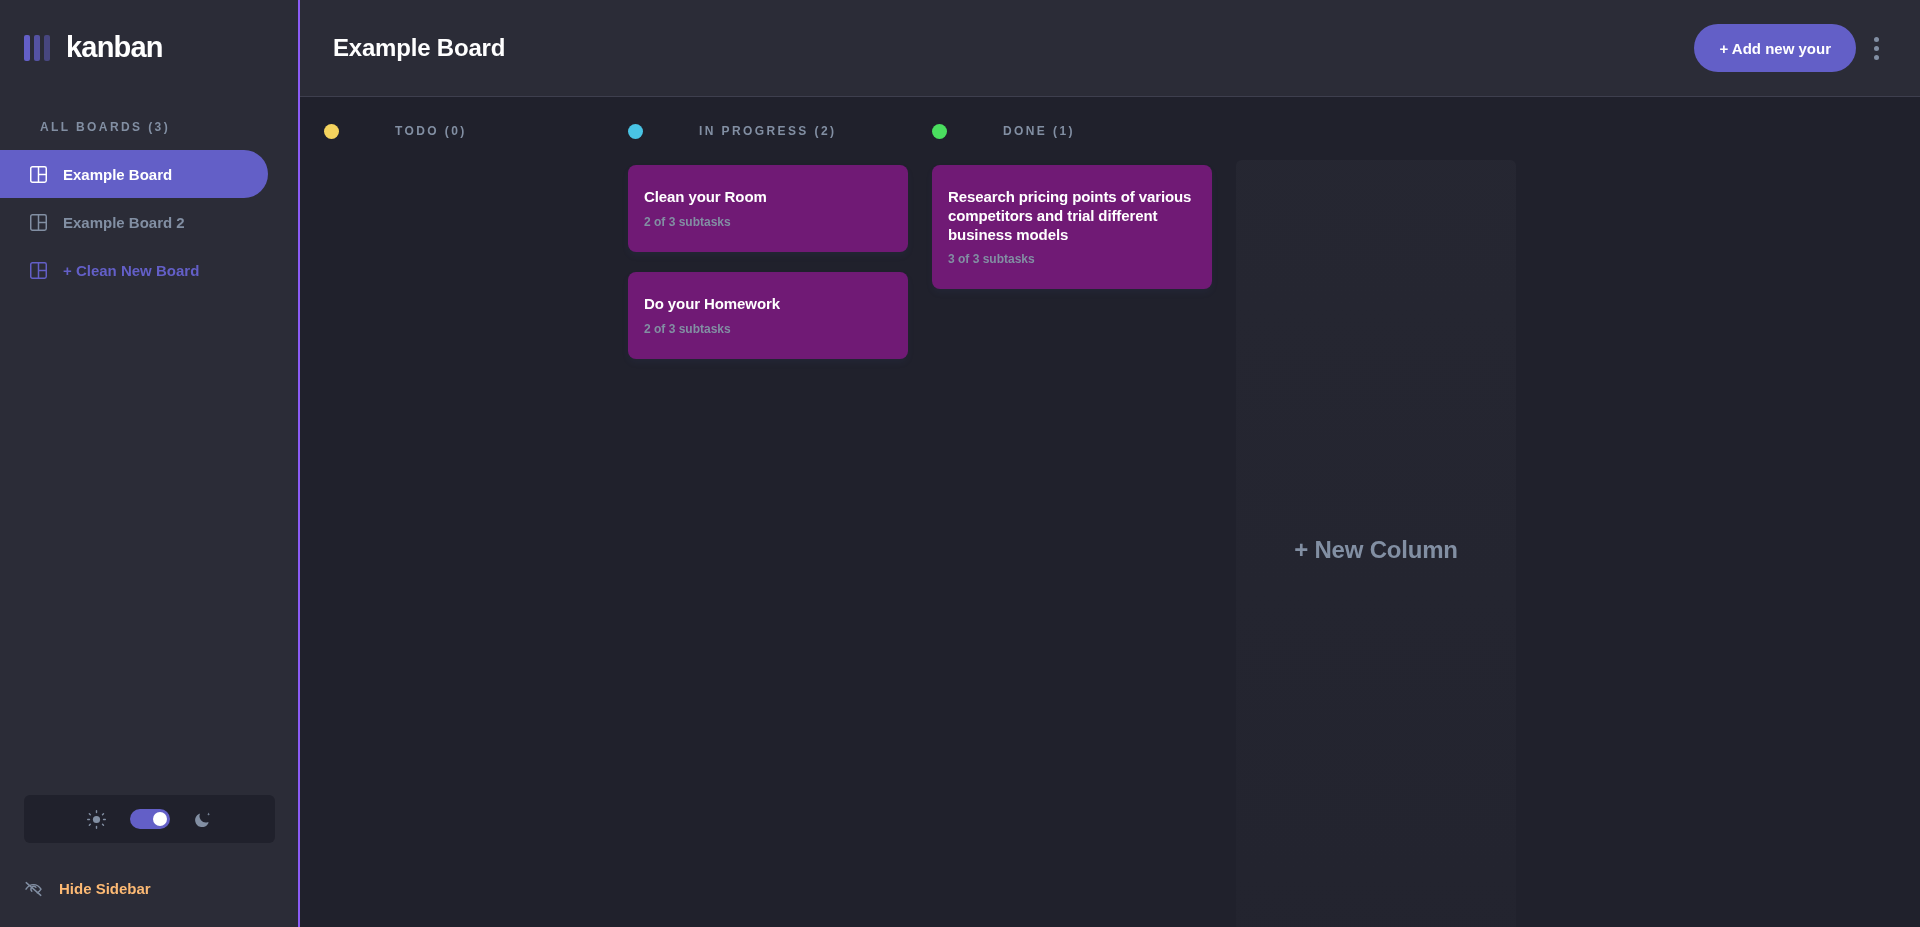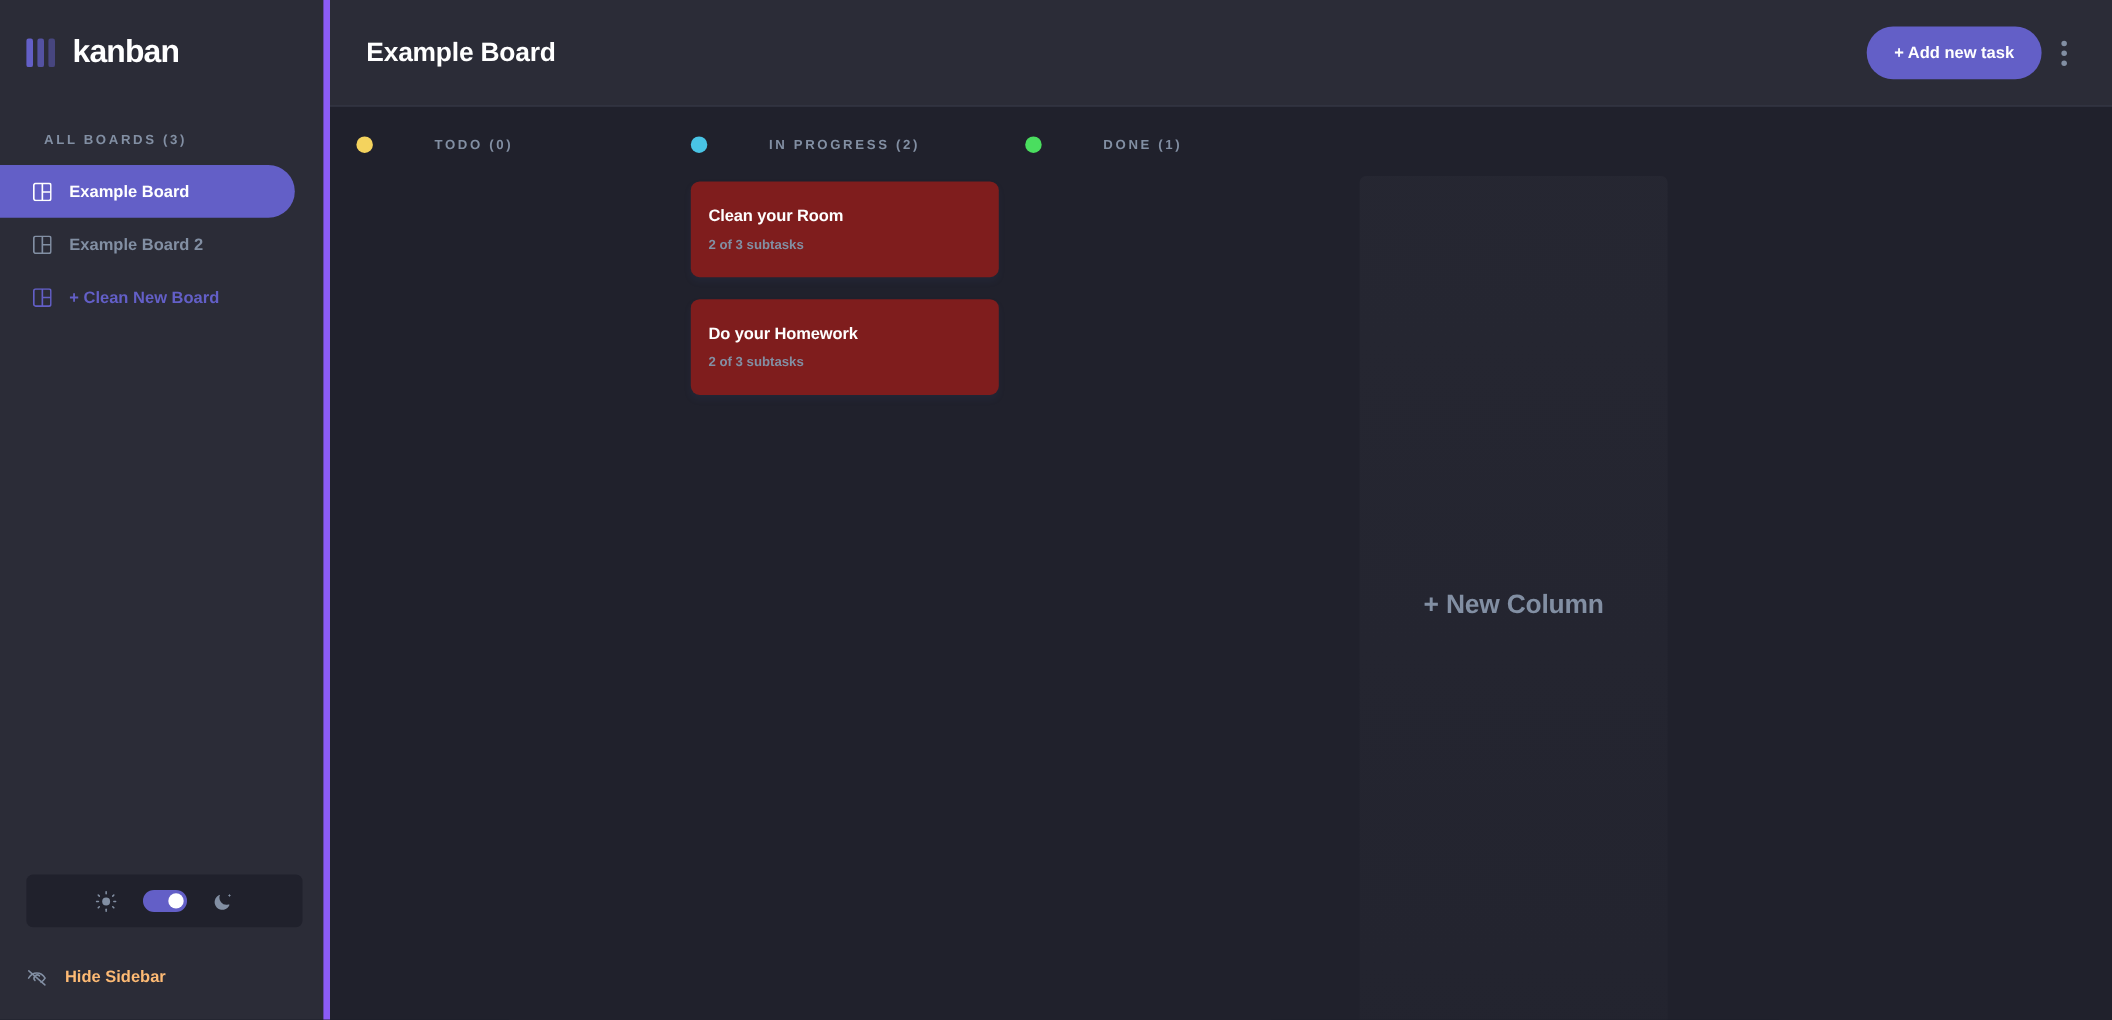--- a/index.html
+++ b/index.html
@@ -8,21 +8,21 @@
     background: #20212C;
     font-family: "Liberation Sans", sans-serif;
     overflow: hidden;
   }
   #app { display: flex; width: 1920px; height: 927px; }
 
   
   #sidebar {
     width: 300px; height: 927px;
     background: #2B2C37;
-    border-right: 6px solid #8b5cf6;
+    border-right: 2px solid #8b5cf6;
     position: relative;
     flex: none;
   }
   .logo-row {
     display: flex; align-items: center; gap: 16px;
     padding: 33px 0 0 24px;
   }
   .logo-mark { display: flex; align-items: flex-end; gap: 4px; height: 26px; }
   .logo-bar { width: 6px; border-radius: 2px; }
   .logo-bar.b1 { height: 26px; background: #635FC7; }
@@ -111,21 +111,21 @@
   .col-head {
     display: flex; align-items: center; gap: 12px;
     height: 20px; margin-bottom: 24px;
   }
   .col-dot { width: 15px; height: 15px; border-radius: 50%; flex: none; }
   .col-label {
     font-size: 12px; font-weight: bold; letter-spacing: 2.4px;
     color: #828FA3; text-transform: uppercase; white-space: nowrap; margin-left: 44px;
   }
   .card {
-    background: #7f1d1d; border-radius: 8px;
+    background: #701a75; border-radius: 8px;
     padding: 23px 16px; margin-bottom: 20px;
     box-shadow: 0 4px 6px rgba(54,78,126,0.10);
     cursor: pointer;
   }
   .card-title {
     font-size: 15px; font-weight: bold; color: #FFFFFF;
     line-height: 1.25; letter-spacing: -0.1px;
   }
   .card-sub {
     margin-top: 8px; font-size: 12px; font-weight: bold; color: #828FA3;
@@ -235,21 +235,21 @@
       <span>Hide Sidebar</span>
     </div>
 
   </aside>
 
   <div id="main">
 
     <header id="header">
       <h1 class="board-title">Example Board</h1>
       <div class="header-right">
-        <button class="add-task-btn">+ Add new task</button>
+        <button class="add-task-btn">+ Add new your</button>
         <div class="kebab">
           <span></span>
             <span></span>
             <span></span>
         </div>
       </div>
     </header>
 
     <section id="board">
 
@@ -276,20 +276,26 @@
             <div class="card-sub">2 of 3 subtasks</div>
           </div>
         </div>
       </div>
 
       <div class="column">
         <div class="col-head">
           <span class="col-dot" id="dot-2" style="background: rgb(74, 222, 95);"></span>
           <span class="col-label">DONE (1)</span>
         </div>
+        <div>
+          <div class="card">
+            <div class="card-title">Research pricing points of various competitors and trial different business models</div>
+            <div class="card-sub">3 of 3 subtasks</div>
+          </div>
+        </div>
       </div>
 
       <div class="new-column">
         <span class="new-column-text">+ New Column</span>
       </div>
 
     </section>
 
   </div>
 </div>

